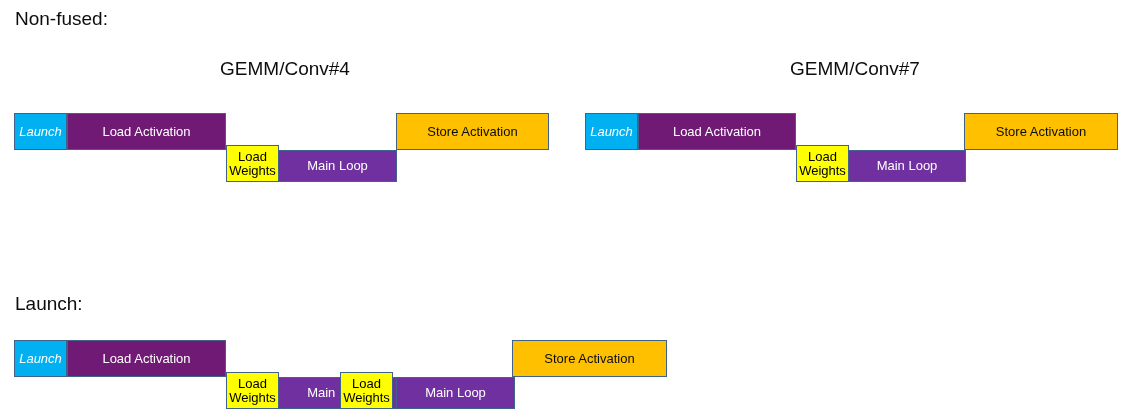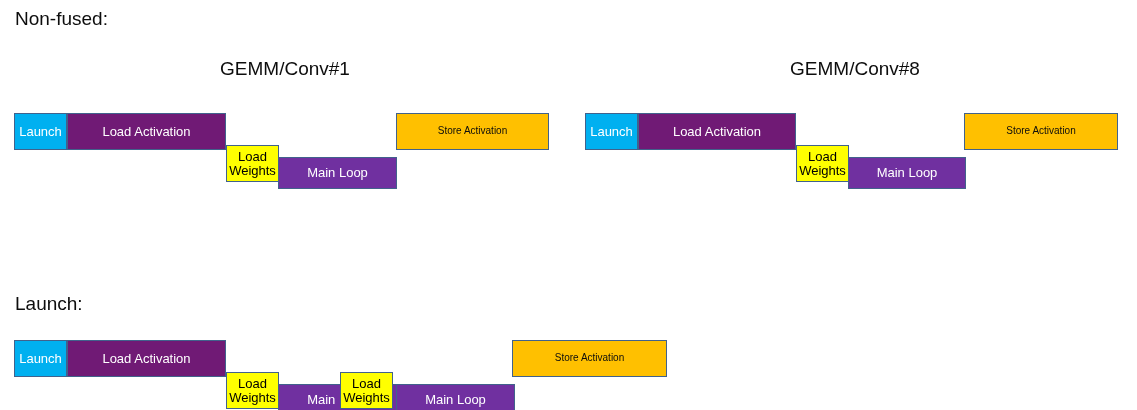--- a/index.html
+++ b/index.html
@@ -59,38 +59,38 @@
   .bar.launch  { background: #00b0f0; }
   .bar.load-activation { background: #701a75; }
   .bar.load-weights { background: #ffff00; }
   .bar.main-loop { background: #7030a0; }
   .bar.store-activation { background: #ffc000; }
 
   .bar.launch .bar-label,
   .bar.load-activation .bar-label,
   .bar.main-loop .bar-label { color: #ffffff; font-size: 13px; }
   .bar.load-weights .bar-label { color: #000000; font-size: 13px; }
-  .bar.store-activation .bar-label { color: #0d0d0d; font-size: 10px; }
+  .bar.store-activation .bar-label { color: #0d0d0d; font-size: 13px; }
 
   .bar.load-weights { z-index: 3; margin-top: 32px; }
-  .bar.launch { z-index: 3; }
+  .bar.launch { z-index: 3; font-style: italic; }
   .bar.load-activation { z-index: 2; }
   .bar.store-activation { z-index: 3; }
-  .bar.main-loop { z-index: 1; margin-top: 7px; }
+  .bar.main-loop { z-index: 1; }
 </style>
 </head>
 <body>
 
 <div id="canvas">
 
   <div class="section-label" id="non-fused-label" style="left: 15px; top: 8px;">Non-fused:</div>
 
-  <div class="group-title" id="group1-title" style="left: 285px; top: 58px;">GEMM/Conv#1</div>
+  <div class="group-title" id="group1-title" style="left: 285px; top: 58px;">GEMM/Conv#4</div>
 
-  <div class="group-title" id="group2-title" style="left: 855px; top: 58px;">GEMM/Conv#8</div>
+  <div class="group-title" id="group2-title" style="left: 855px; top: 58px;">GEMM/Conv#7</div>
 
   <div class="section-label" id="fused-label" style="left: 15px; top: 293px;">Launch:</div>
 
   <div id="row-non-fused-1">
       <div class="bar launch" style="left: 14px; top: 113px; width: 53px; height: 37px;">
         <span class="bar-label">Launch</span>
       </div>
       <div class="bar load-activation" style="left: 67px; top: 113px; width: 159px; height: 37px;">
         <span class="bar-label">Load Activation</span>
       </div>

